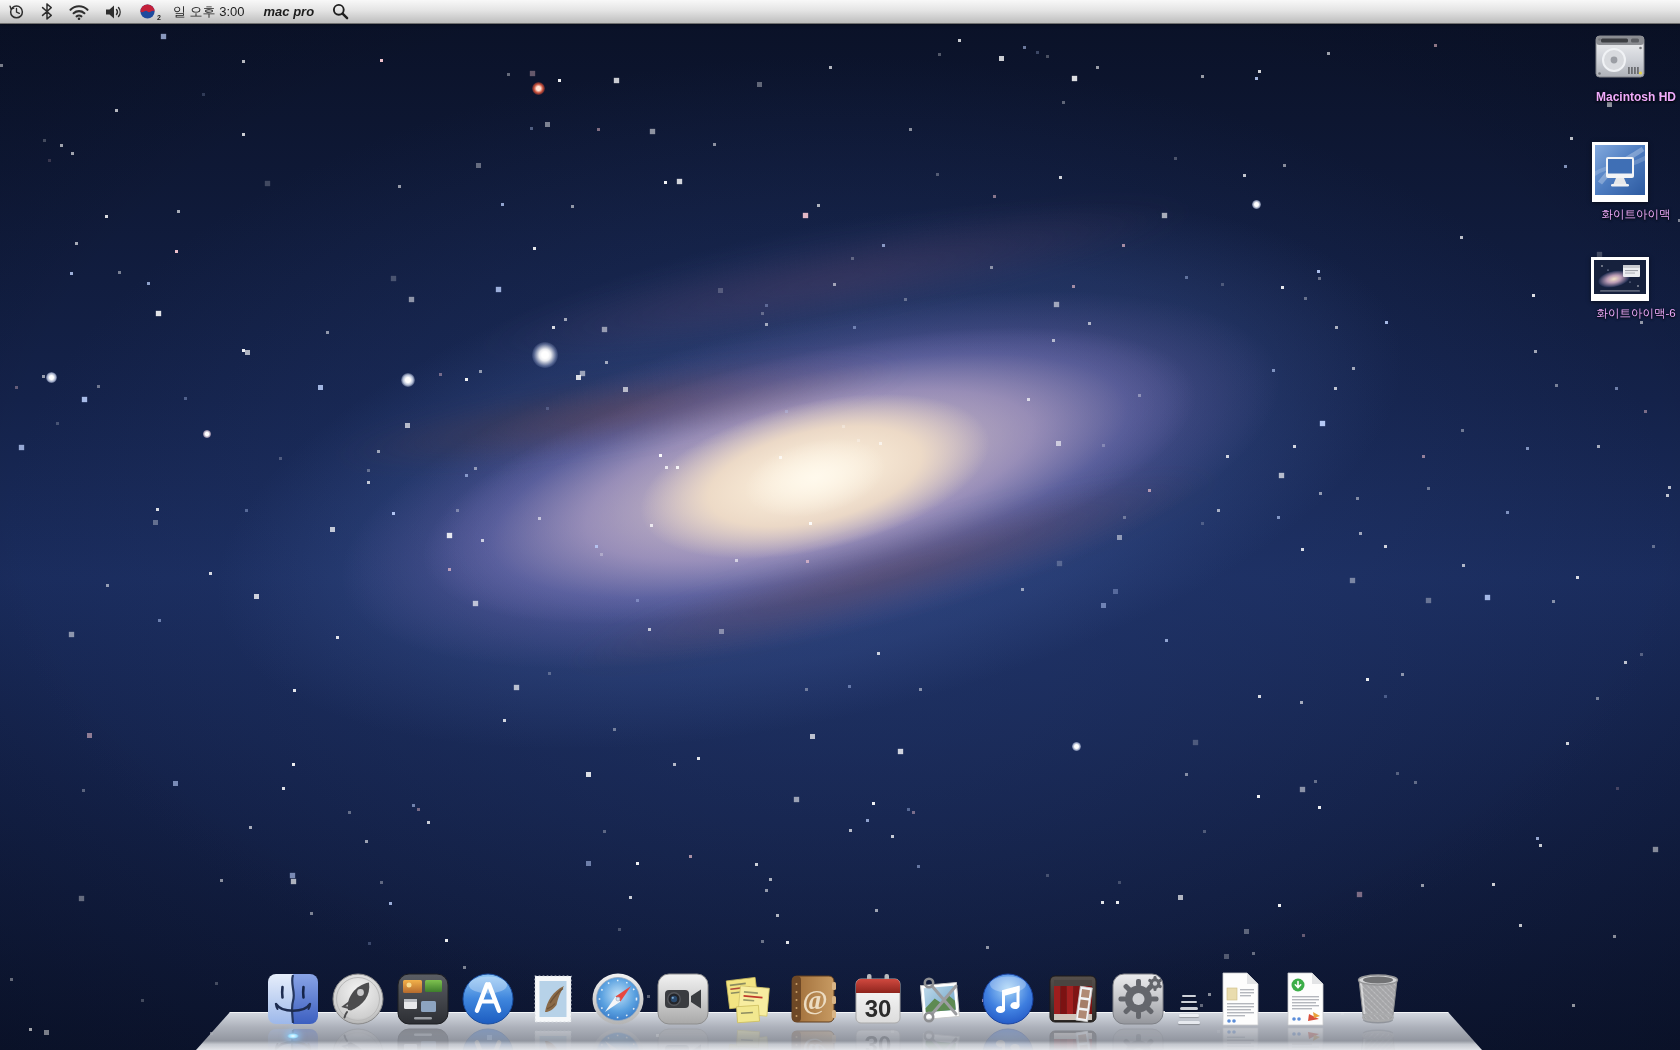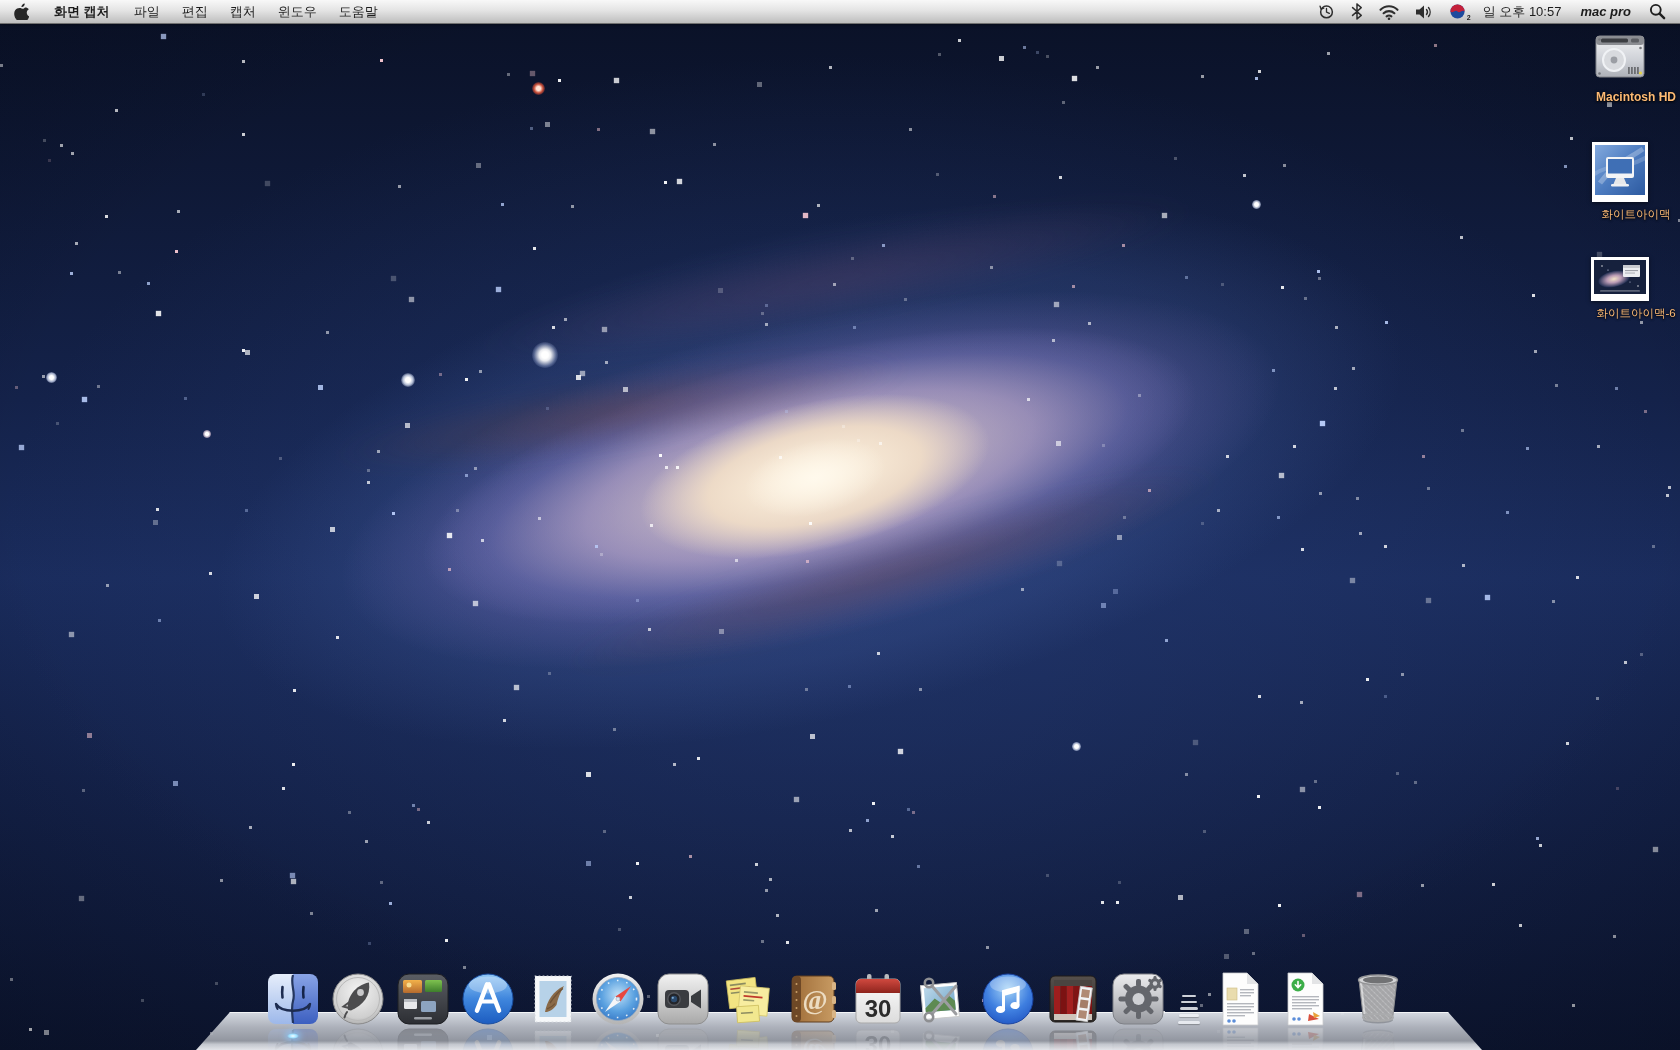--- a/index.html
+++ b/index.html
@@ -54,21 +54,21 @@
   .mb-right{display:flex;align-items:center;height:100%;gap:0;}
   .status-icon{display:flex;align-items:center;padding:0 8px;height:100%;}
   .mb-clock{padding:0 9px;white-space:nowrap;}
   .mb-user{padding:0 10px;font-weight:bold;white-space:nowrap;font-style:italic;}
   .flag-wrap{position:relative;}
   .flag-badge{position:absolute;right:3px;bottom:2px;font-size:7px;color:#222;font-weight:bold;}
 
   
   .desk-icon{position:absolute;left:1553px;width:134px;display:flex;flex-direction:column;
     align-items:center;z-index:10;}
-  .desk-icon .dlabel{margin-top:5px;font-size:11.5px;color:#fdba74;
+  .desk-icon .dlabel{margin-top:5px;font-size:11.5px;color:#f0abfc;
     text-shadow:0 1px 2px rgba(0,0,0,0.9),0 0 3px rgba(0,0,0,0.6);white-space:nowrap;margin-left:32px;}
   .desk-icon .dlabel.bold{font-weight:bold;font-size:12px;}
   #di-hd{top:27px;}
   #di-imac{top:142px;}
   #di-imac1{top:257px;}
   .photo-frame{background:#fff;box-shadow:0 1px 4px rgba(0,0,0,0.55);padding:3px;}
 
   
   #dock{position:absolute;left:0;bottom:0;width:1680px;height:120px;z-index:40;}
   #dock-shelf{position:absolute;left:0;bottom:0;width:1680px;height:38px;
@@ -118,36 +118,20 @@
   <div class="accent-star" style="left:1252px;top:200px;width:9px;height:9px;
        background:radial-gradient(circle,#ffffff 0 30%,rgba(220,230,255,0.6) 60%,rgba(0,0,0,0) 85%);"></div>
   <div class="accent-star" style="left:1072px;top:742px;width:9px;height:9px;
        background:radial-gradient(circle,#ffffff 0 30%,rgba(220,230,255,0.6) 60%,rgba(0,0,0,0) 85%);"></div>
   <div class="accent-star" style="left:203px;top:430px;width:8px;height:8px;
        background:radial-gradient(circle,#ffffff 0 30%,rgba(255,225,235,0.6) 60%,rgba(0,0,0,0) 85%);"></div>
   <div id="vignette"></div>
 </div>
 
 <div id="menubar">
-  <div class="mb-left">
-    <span class="apple">
-      <svg width="15" height="17" viewBox="0 0 18 20">
-        <path fill="#262626" d="M12.9,0.4c0.1,1.1-0.3,2.2-1,3c-0.7,0.8-1.9,1.4-3,1.3C8.8,3.6,9.3,2.5,10,1.8C10.7,1,11.9,0.5,12.9,0.4z
-          M13.6,5.2c1.5,0,3.1,0.8,4.2,2.2c-3.7,2-3.1,7.2,0.7,8.6c-0.5,1.1-0.8,1.6-1.4,2.6c-0.9,1.4-2.2,3.1-3.8,3.1
-          c-1.4,0-1.8-0.9-3.7-0.9c-1.9,0-2.3,0.9-3.7,0.9c-1.6,0-2.8-1.5-3.7-2.9C-0.1,15.4-0.4,11,1.4,8.6c1.3-1.7,3.3-2.7,5.2-2.7
-          c1.9,0,3.1,0.9,4.7,0.9C12.1,6.8,12.3,5.2,13.6,5.2z"></path>
-      </svg>
-    </span>
-    <span class="menu-item bold">화면 캡처</span>
-    <span class="menu-item">파일</span>
-    <span class="menu-item">편집</span>
-    <span class="menu-item">캡처</span>
-    <span class="menu-item">윈도우</span>
-    <span class="menu-item">도움말</span>
-  </div>
   <div class="mb-right">
     <span class="status-icon">
       <svg width="17" height="17" viewBox="0 0 18 18">
         <circle cx="9" cy="9.5" r="6.2" fill="none" stroke="#2e2e2e" stroke-width="1.6"></circle>
         <path d="M9,5.8 V9.5 L12,11" fill="none" stroke="#2e2e2e" stroke-width="1.4" stroke-linecap="round"></path>
         <path d="M3.2,6.5 L2.2,3.4 M3.2,6.5 L6.2,5.4" fill="none" stroke="#2e2e2e" stroke-width="1.4" stroke-linecap="round"></path>
       </svg>
     </span>
     <span class="status-icon">
       <svg width="12" height="17" viewBox="0 0 12 17">
@@ -169,21 +153,21 @@
         <path d="M13.5,3.5 A7,7 0 0 1 13.5,12.5" fill="none" stroke="#2e2e2e" stroke-width="1.4" stroke-linecap="round"></path>
       </svg>
     </span>
     <span class="status-icon flag-wrap">
       <svg width="17" height="17" viewBox="0 0 18 18">
         <circle cx="9" cy="9" r="7.5" fill="#1e4a9e"></circle>
         <path d="M1.5,9 A7.5,7.5 0 0 1 16.5,9 C14,6.2 11.5,11.5 9,9 C6.5,6.5 4,11.8 1.5,9 Z" fill="#c4203a"></path>
       </svg>
       <span class="flag-badge">2</span>
     </span>
-    <span class="mb-clock">일 오후 10:57</span>
+    <span class="mb-clock">일 오후 3:00</span>
     <span class="mb-user">mac pro</span>
     <span class="status-icon" style="padding-right:14px;">
       <svg width="17" height="17" viewBox="0 0 18 18">
         <circle cx="7.2" cy="7.2" r="5.2" fill="none" stroke="#1f1f1f" stroke-width="2"></circle>
         <path d="M11.2,11.2 L16,16" stroke="#1f1f1f" stroke-width="2.6" stroke-linecap="round"></path>
       </svg>
     </span>
   </div>
 </div>
 

